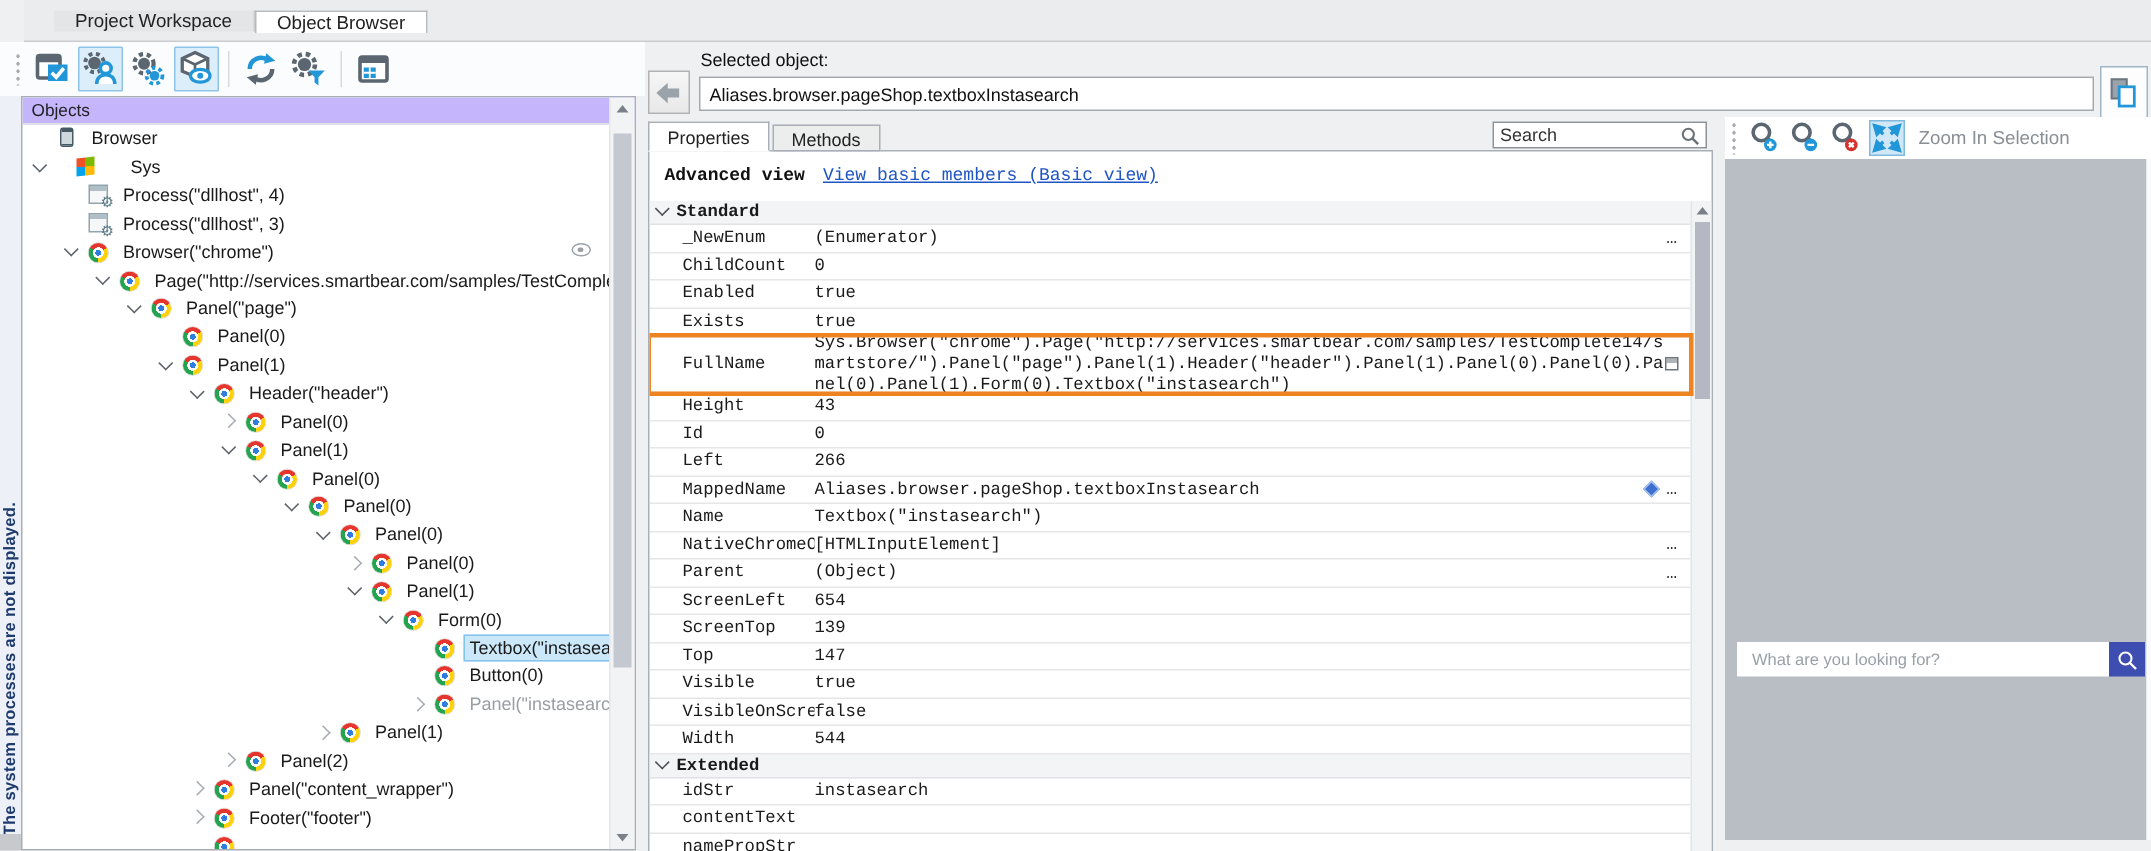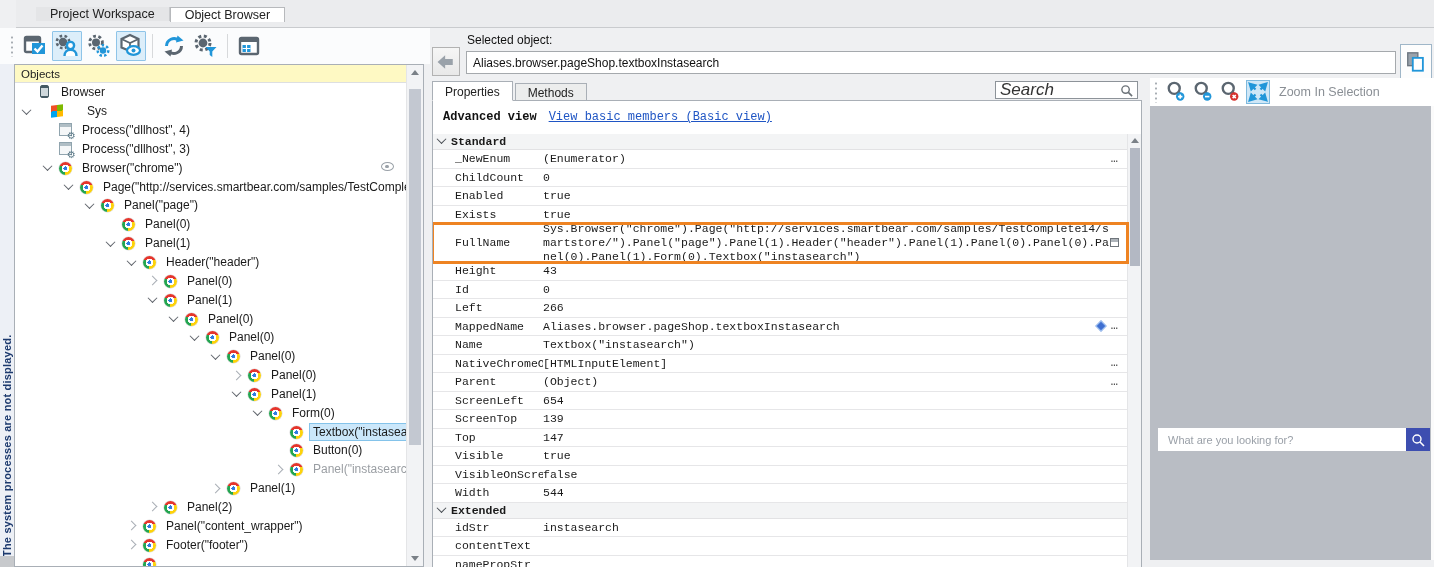--- a/index.html
+++ b/index.html
@@ -20,21 +20,21 @@
   .tbtn.on{background:#dceefa;border-color:#8ec4e8;}
   .tsep{width:1px;height:24px;background:#d7d9db;margin:0 4px;}
 
   
   #left-strip{left:0;top:64px;width:14px;height:503px;background:#edf0f6;}
   #left-strip-text{left:0px;top:205px;width:14px;height:352px;writing-mode:vertical-rl;transform:rotate(180deg);font-weight:bold;font-size:11px;color:#1d3a6e;letter-spacing:.2px;display:flex;align-items:center;}
   #left-strip-bottom{left:0;top:556px;width:14px;height:11px;background:#c7c9cc;}
 
   
   #tree-panel{left:14px;top:64px;width:410px;height:503px;background:#fff;border:1px solid #a9afb6;overflow:hidden;}
-  #tree-header{height:18px;background:#fef9c3;border-bottom:1px solid #dddfe1;padding-left:6px;display:flex;align-items:center;font-size:11.5px;color:#222;}
+  #tree-header{height:18px;background:#c4b5fd;border-bottom:1px solid #dddfe1;padding-left:6px;display:flex;align-items:center;font-size:11.5px;color:#222;}
   #tree-rows{position:absolute;left:0;top:18px;right:17px;bottom:0;overflow:hidden;}
   .trow{height:18.85px;display:flex;align-items:center;white-space:nowrap;position:relative;}
   .chev{width:7px;height:7px;flex:0 0 7px;margin-right:8px;border-right:1.6px solid #5f646b;border-bottom:1.6px solid #5f646b;}
   .chev.open{transform:rotate(45deg) translate(-1px,-1px);}
   .chev.closed{transform:rotate(-45deg);border-color:#a9aeb5;}
   .chev.none{border:none;}
   .ticon{width:14px;height:14px;flex:0 0 14px;margin-right:5px;display:inline-block;position:relative;}
   .i-chrome{width:13px;height:13px;border-radius:50%;margin-top:1px;
     background:radial-gradient(circle at 50% 50%, #2f7de1 0 2px, #fff 2px 3.6px, rgba(255,255,255,0) 3.7px),
                conic-gradient(from 60deg, #fdd20a 0 120deg, #23a550 120deg 240deg, #e5352c 240deg 360deg);
@@ -62,21 +62,21 @@
   #back-btn{left:432px;top:47px;width:28px;height:29px;background:linear-gradient(#f6f6f6,#e8e8e8);border:1px solid #b2b2b2;display:flex;align-items:center;justify-content:center;}
   #sel-label{left:467px;top:33px;font-size:12px;color:#111;}
   #sel-input{left:466px;top:51px;width:930px;height:23px;background:#fff;border:1px solid #a5a9ad;display:flex;align-items:center;padding-left:6px;font-size:12px;color:#111;}
   #copy-btn{left:1400px;top:44px;width:32px;height:35px;background:#fdfdfd;border:1px solid #9fb6c8;display:flex;align-items:center;justify-content:center;}
 
   
   #props-tabs{left:432px;top:81px;height:20px;display:flex;z-index:3;}
   .ptab{padding:2px 12px 0 12px;border:1px solid #a9afb6;background:#eceded;font-size:12px;color:#222;margin-right:2px;display:flex;align-items:center;}
   .ptab.active{background:#fff;border-bottom:1px solid #fff;position:relative;z-index:4;}
   #prop-search{left:995px;top:81px;width:143px;height:18px;background:#fff;border:1px solid #8d9399;display:flex;align-items:center;padding:0 4px;z-index:5;}
-  #prop-search .ph{font-style:italic;color:#333;font-size:17px;flex:1;}
+  #prop-search .ph{color:#333;font-size:12px;flex:1;}
   #props-panel{left:432px;top:100px;width:710px;height:504px;background:#fff;border:1px solid #a9afb6;overflow:hidden;font-family:Liberation Mono, monospace;}
   #view-bar{position:absolute;left:10px;top:9px;display:flex;gap:12px;align-items:center;}
   #view-mode{font-weight:bold;font-size:12px;color:#111;}
   #view-link{color:#1f55c4;text-decoration:underline;font-size:12px;}
   #grid{position:absolute;left:0;top:33px;right:14px;}
   .grow{display:flex;align-items:center;height:18.5px;border-bottom:1px solid #e6e6e8;font-size:11.5px;position:relative;}
   .grow .gname{width:110px;flex:0 0 110px;padding-left:22px;color:#1a1a1a;overflow:hidden;white-space:nowrap;}
   .grow .gval{flex:1;color:#1a1a1a;overflow:hidden;white-space:nowrap;}
   .grow.tall{height:38px;align-items:center;}
   .grow.tall .gval{white-space:normal;word-break:break-all;line-height:14px;font-size:11.5px;}

